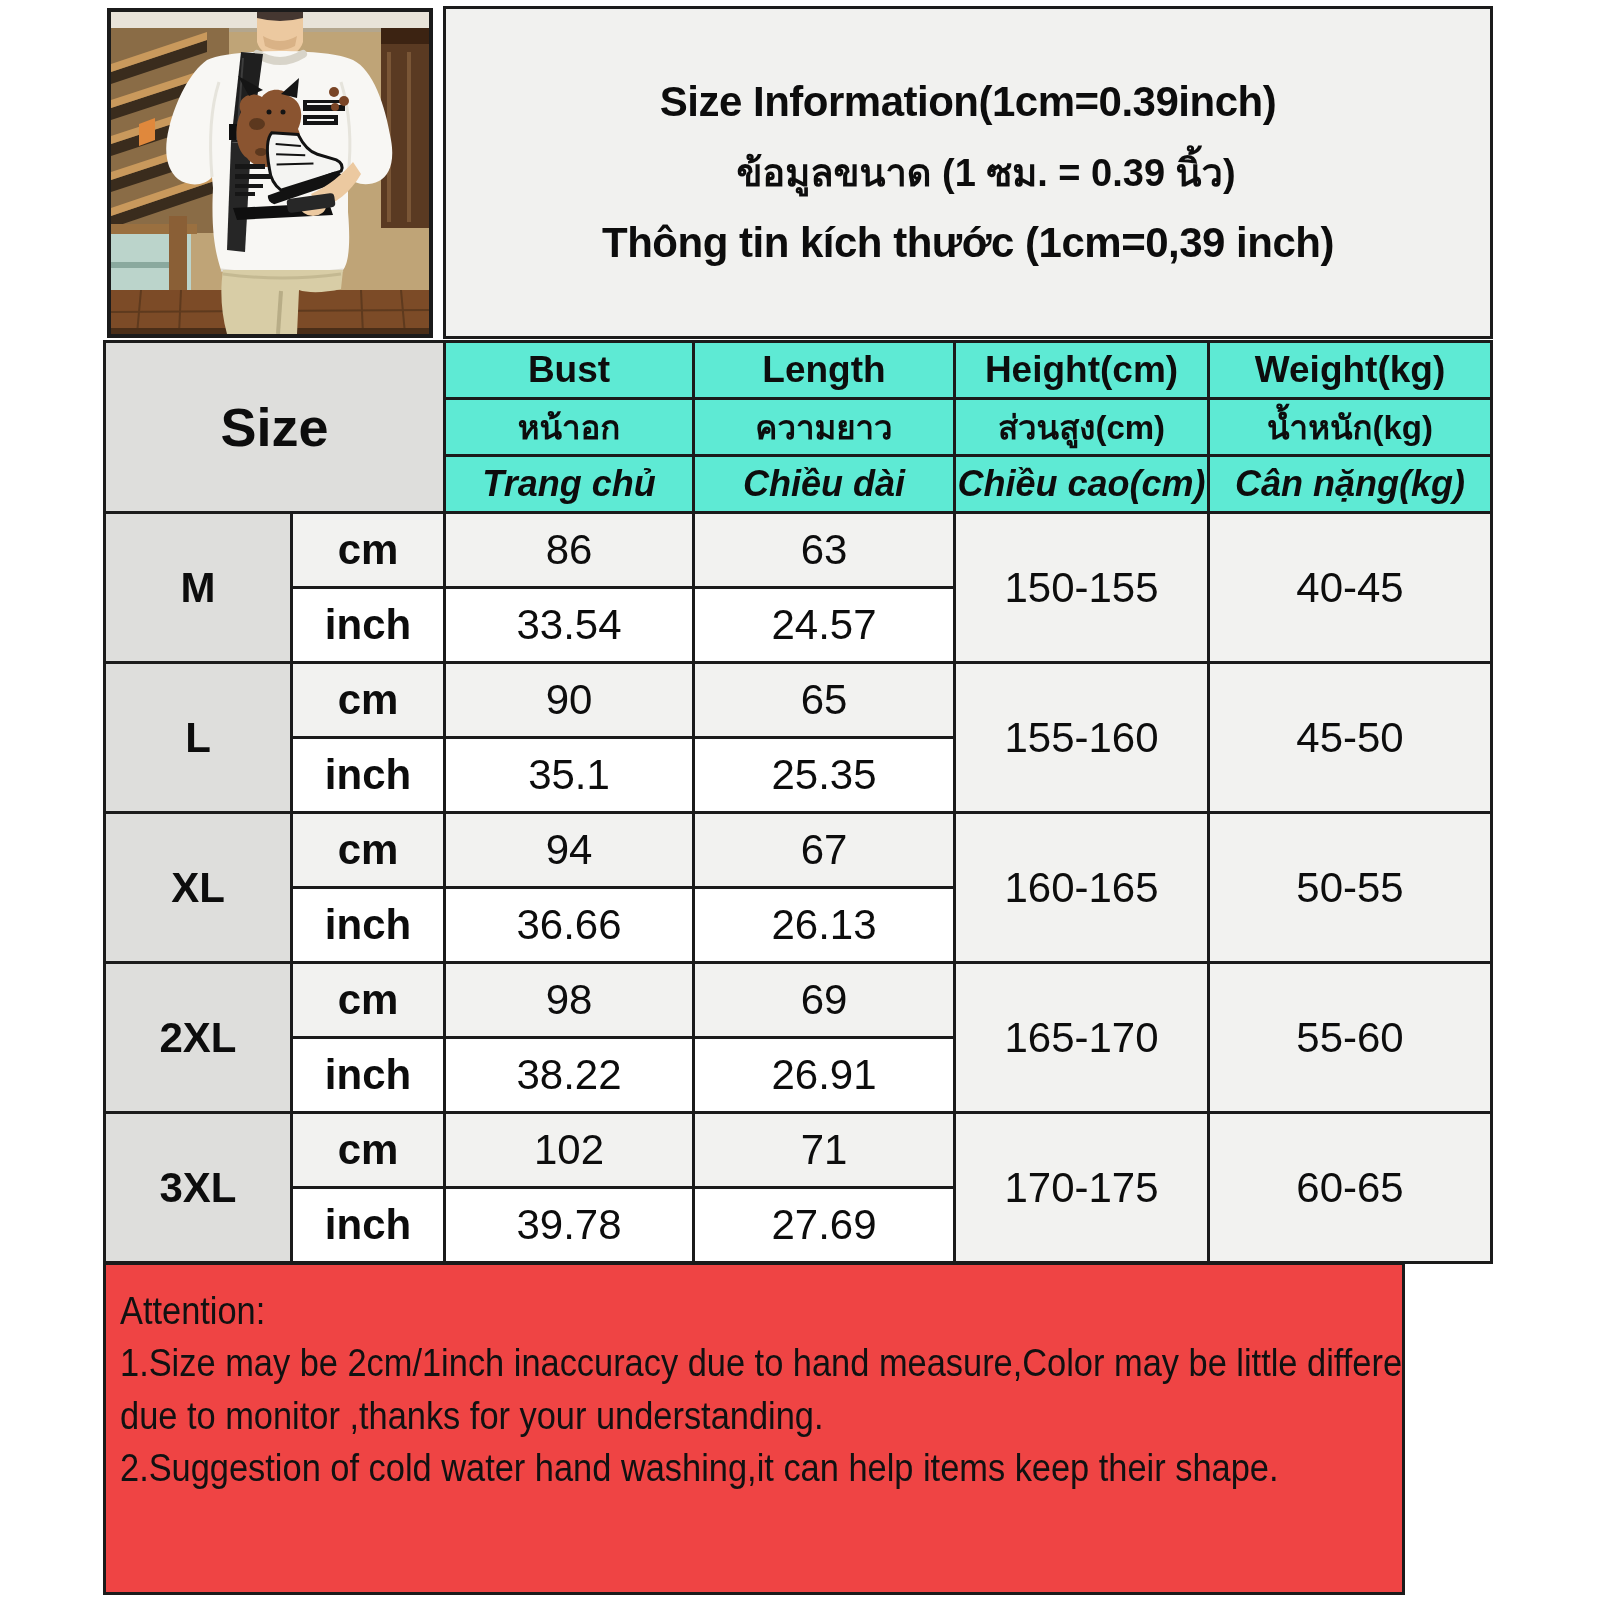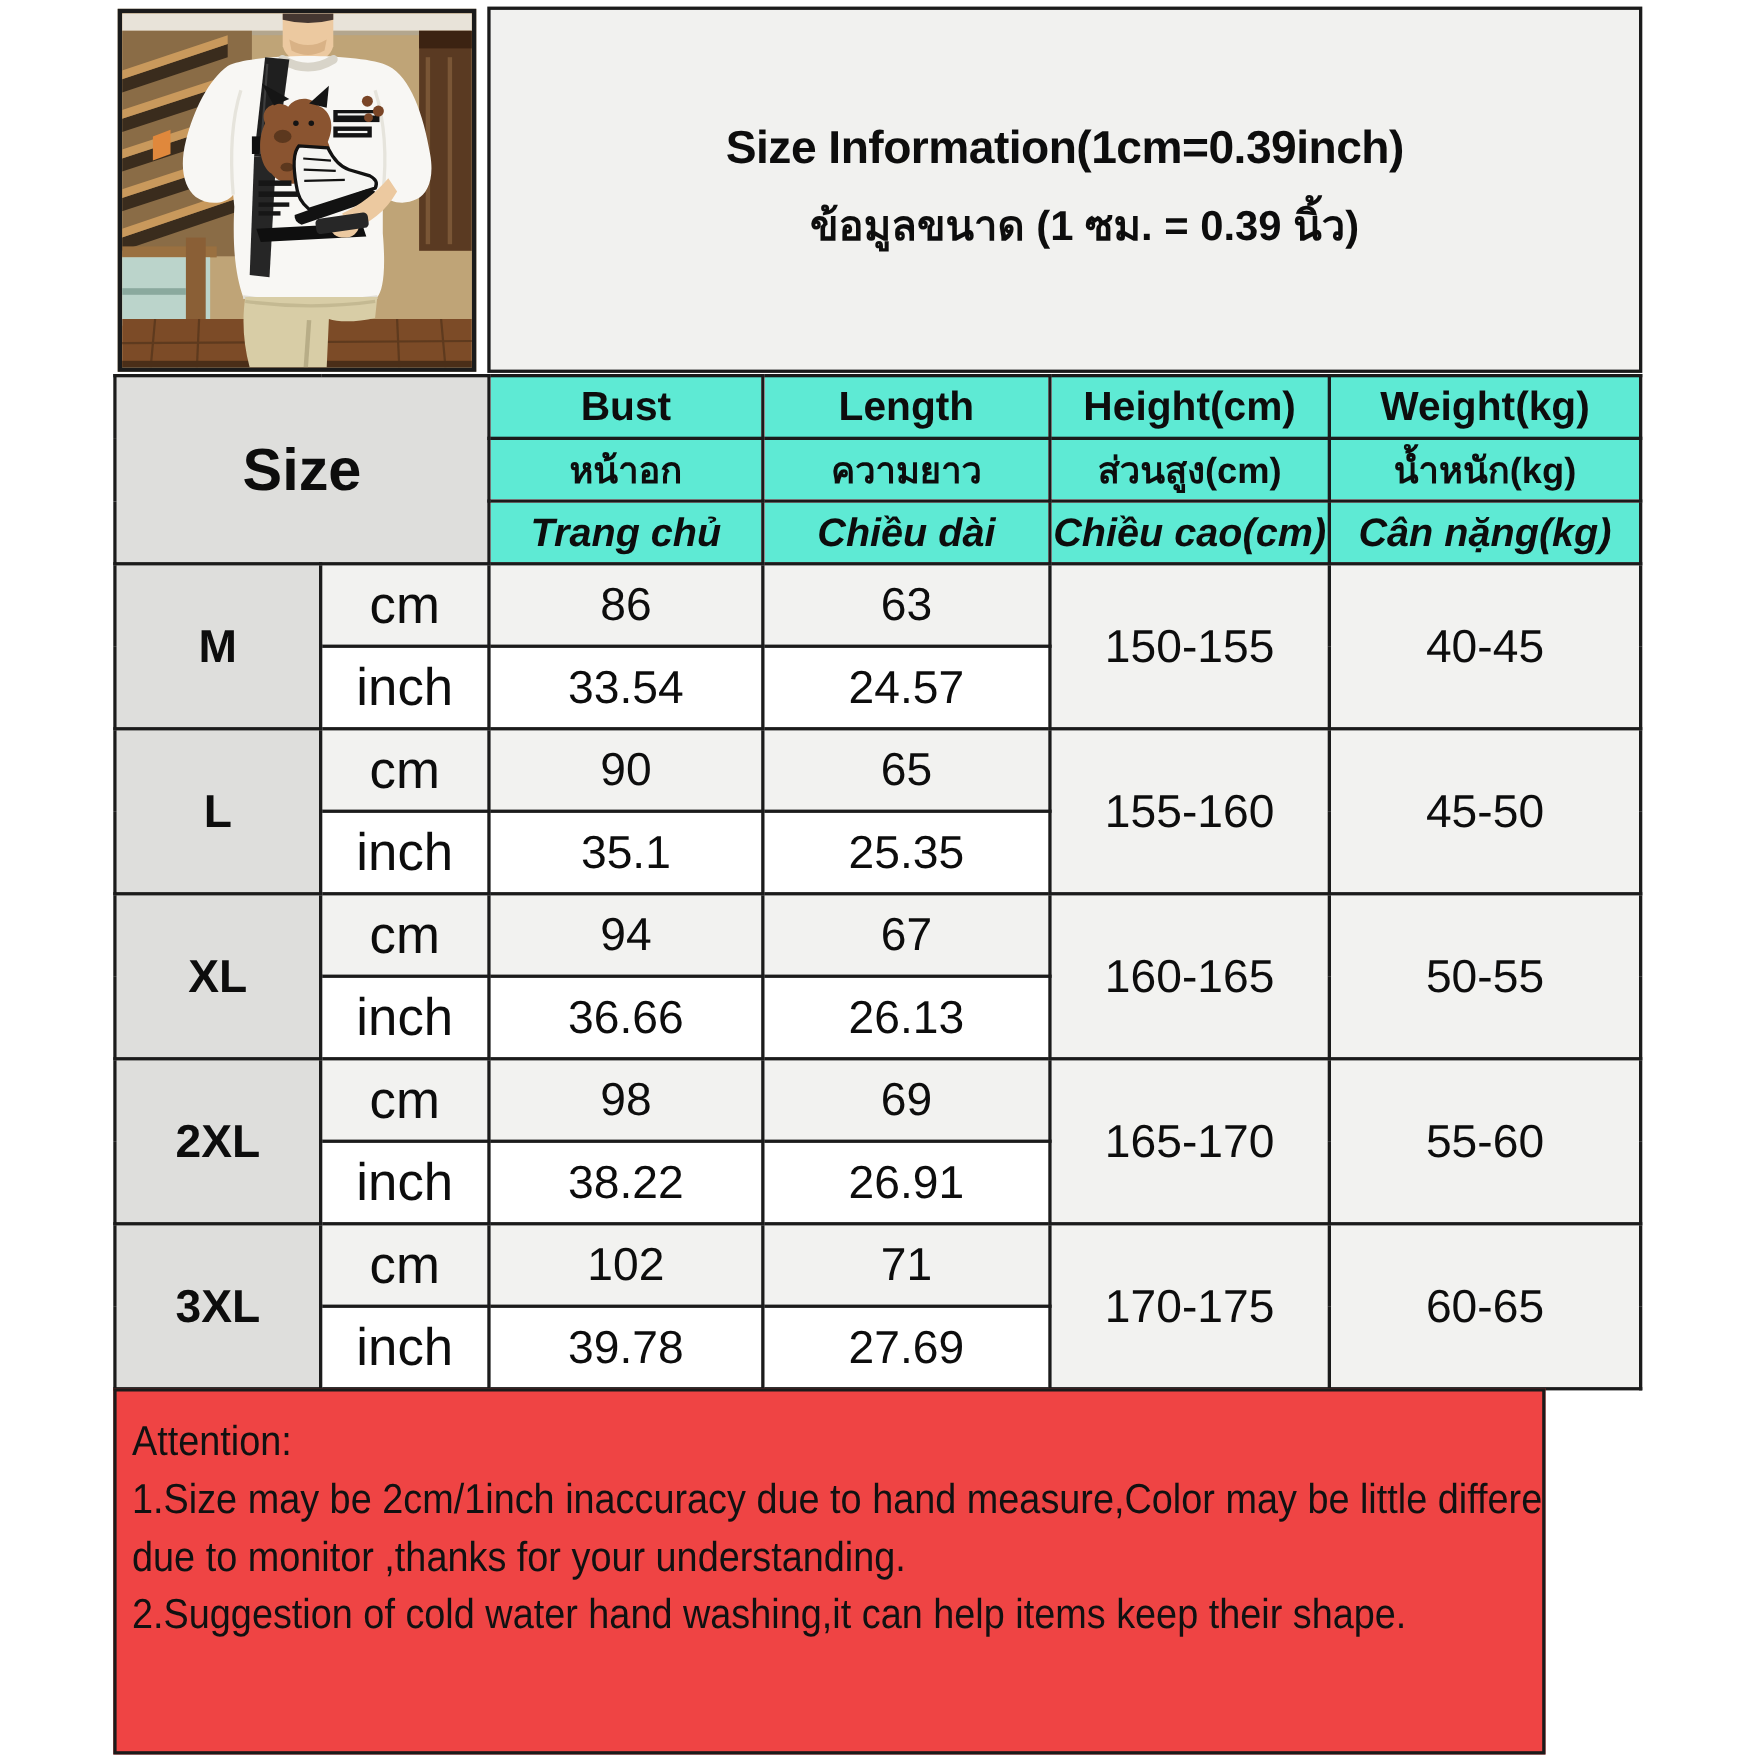--- a/index.html
+++ b/index.html
@@ -39,21 +39,21 @@
   tr.h-row { height:57px; }
   tr.d-row { height:75px; }
   td.hdr { background:#5eead4; font-weight:bold; }
   td.h-en { font-size:37px; }
   td.h-th { font-size:33px; }
   td.h-vi { font-size:36px;font-style:italic; }
   td.size-head { background:#dededc; font-size:54px; font-weight:bold; }
   tr.r-cm td { background:#f2f2f0; }
   tr.r-in td { background:#ffffff; }
   td.size-label { background:#dededc !important; font-weight:bold; font-size:42px; }
-  td.unit { font-weight:normal; font-size:48px; }
+  td.unit { font-weight:bold; font-size:42px; }
   td.val { font-size:42px; font-weight:normal; }
 
   
   .attention-box {
     position:absolute; left:103px; top:1262px; width:1302px; height:333px;
     box-sizing:border-box; border:3px solid #1b1b1b; background:#ef4444;
     padding:20px 14px; overflow:hidden;
   }
   .attention-inner {
     width:1506px; transform:scaleX(0.905); transform-origin:left top;
@@ -162,20 +162,21 @@
 
     <path d="M112 258 L232 258 L230 277 C214 281 196 281 188 278 L186 322 L116 322 C110 300 109 278 112 258 Z" fill="#d8cda6"></path>
     <path d="M170 279 L167 322" stroke="#b8ad87" stroke-width="4" fill="none"></path>
     <path d="M112 262 q60 8 118 0" stroke="#c4b992" stroke-width="3" fill="none"></path>
   </svg>
 </div>
 
 <div class="title-box">
   <div class="title-en">Size Information(1cm=0.39inch)</div>
   <div class="title-th">ข้อมูลขนาด (1 ซม. = 0.39 นิ้ว)</div>
+  <div class="title-vi">Thông tin kích thước (1cm=0,39 inch)</div>
 </div>
 
 <table class="size-table">
   <colgroup>
     <col style="width:187px">
       <col style="width:153px">
       <col style="width:249px">
     <col style="width:261px">
       <col style="width:254px">
       <col style="width:283px">

